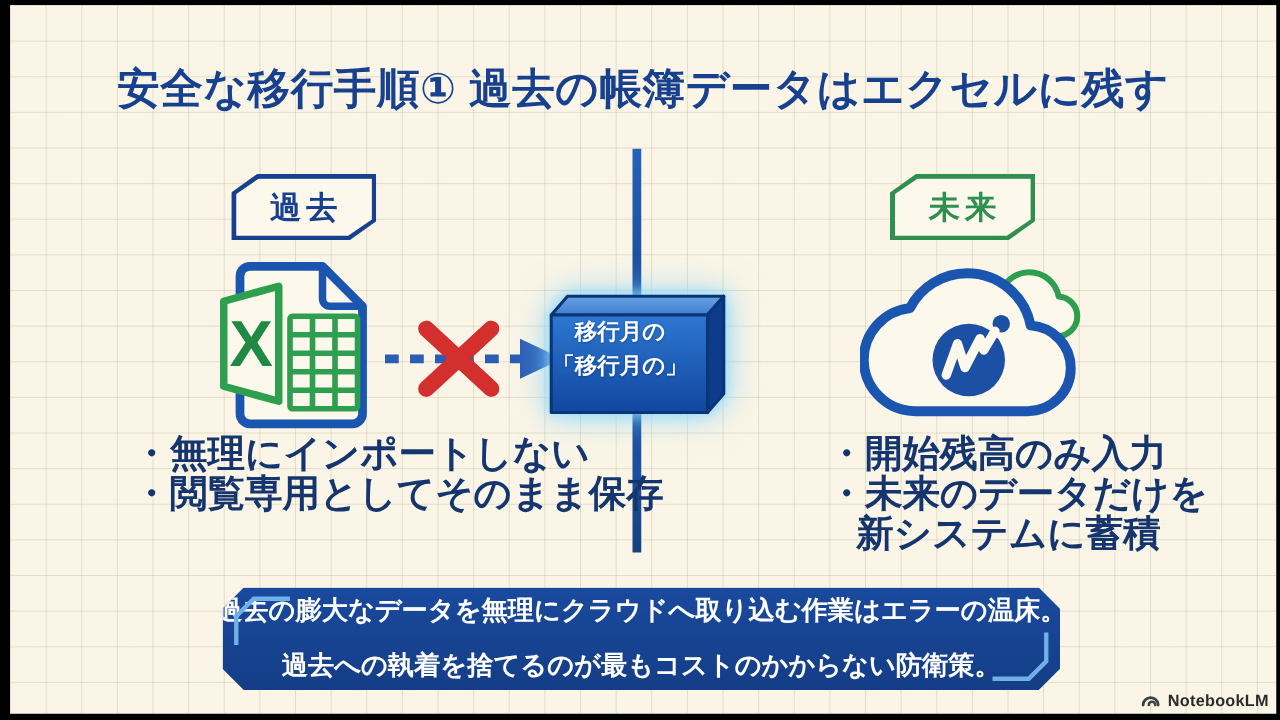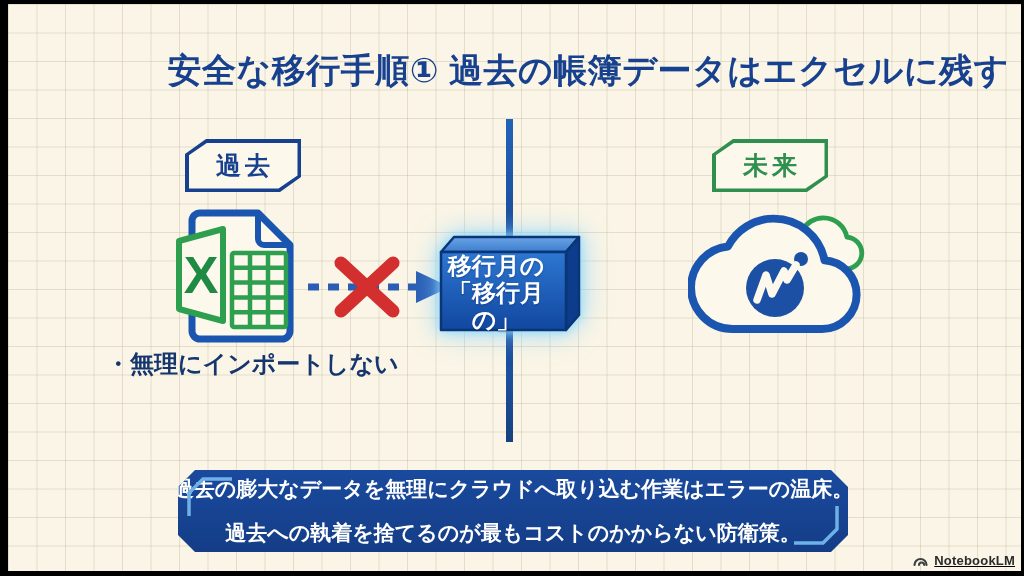--- a/index.html
+++ b/index.html
@@ -11,21 +11,21 @@
   .canvas{
     position:absolute;left:8px;top:4px;right:3px;bottom:5px;
     background-color:#faf5e6;
     background-image:
       linear-gradient(to right, rgba(176,166,134,.30) 1px, transparent 1px),
       linear-gradient(to bottom, rgba(176,166,134,.30) 1px, transparent 1px);
     background-size:28.5px 28.5px;
   }
   .title{
     position:absolute;left:12px;right:12px;top:44px;
-    text-align:right;font-size:34px;font-weight:800;color:#17418f;
+    text-align:center;font-size:34px;font-weight:800;color:#17418f;
     letter-spacing:0.5px;white-space:nowrap;
   }
   
   .tag{position:absolute;width:116px;height:53px;top:135px;}
   .tag-past{left:177px;}
   .tag-future{left:704px;}
   .tag .outer{position:absolute;inset:0;
     clip-path:polygon(21px 0,100% 0,100% calc(100% - 15px),calc(100% - 21px) 100%,0 100%,0 15px);}
   .tag-past .outer{background:#17418f;}
   .tag-future .outer{background:#2f8f4e;}
@@ -37,38 +37,38 @@
   .tag-future .txt{color:#2f8f4e;font-family:Liberation Serif, serif;}
 
   .divider{position:absolute;left:498px;top:115px;width:7px;height:323px;
     background:linear-gradient(to bottom,#2263b8,#1c4f9e 30%,#1c4f9e 80%,#16417e);z-index:1;}
 
   .icon-abs{position:absolute;z-index:2;}
 
   .flowbox{position:absolute;left:407px;top:216px;width:190px;height:130px;z-index:3;
     filter:drop-shadow(0 0 5px rgba(145,220,255,.95)) drop-shadow(0 0 13px rgba(120,205,255,.75));}
   .flowbox-text{position:absolute;left:418px;top:248px;width:140px;z-index:4;
-    text-align:center;color:#fff;font-size:24px;font-weight:800;line-height:27px;
+    text-align:center;color:#fff;font-size:18px;font-weight:800;line-height:27px;
     text-shadow:0 1px 2px rgba(0,30,80,.4);}
 
-  .bullets{position:absolute;z-index:2;font-size:24px;font-weight:800;color:#14356e;line-height:32px;}
+  .bullets{position:absolute;z-index:2;font-size:30px;font-weight:800;color:#14356e;line-height:32px;}
   .bullets-left{left:98px;top:344px;}
   .bullets-right{left:654px;top:344px;}
   .bullets .indent{margin-left:23px;}
 
   .banner{position:absolute;left:170px;top:466px;width:670px;height:82px;z-index:2;
     background:linear-gradient(to bottom,#1a4a9e,#143d86);
     clip-path:polygon(17px 0,calc(100% - 17px) 0,100% 17px,100% calc(100% - 17px),
       calc(100% - 17px) 100%,17px 100%,0 calc(100% - 17px),0 17px);}
   .banner-text{position:absolute;inset:0;display:flex;flex-direction:column;align-items:center;
     justify-content:center;gap:16px;color:#fff;font-size:21px;font-weight:800;line-height:28px;
     text-align:center;white-space:nowrap;}
   .banner-brackets{position:absolute;left:170px;top:466px;width:670px;height:82px;z-index:3;pointer-events:none;}
 
-  .footer{position:absolute;right:6px;bottom:3px;display:flex;align-items:flex-end;gap:5px;z-index:5;text-decoration:underline;}
+  .footer{position:absolute;right:6px;bottom:3px;display:flex;align-items:flex-start;gap:5px;z-index:5;}
   .footer .brand{font-size:13px;font-weight:700;color:#2b2b2b;letter-spacing:0.2px;}
 </style>
 </head>
 <body>
 
 <div class="canvas">
 
   <div class="title">安全な移行手順① 過去の帳簿データはエクセルに残す</div>
 
   <div class="tag tag-past">
@@ -141,20 +141,26 @@
     </g>
     <g>
       <circle cx="87" cy="92" r="29" fill="#1b50a5"></circle>
       <circle cx="113" cy="63" r="7" fill="#1b50a5"></circle>
       <polyline points="69,104 78,79 84,98 96,75 99,84 108,69" fill="none" stroke="#fcf8ec" stroke-width="7.5" stroke-linecap="round" stroke-linejoin="round"></polyline>
     </g>
   </svg>
 
   <div class="bullets bullets-left">
     <div>・無理にインポートしない</div>
+    <div>・閲覧専用としてそのまま保存</div>
+  </div>
+  <div class="bullets bullets-right">
+    <div>・開始残高のみ入力</div>
+    <div>・未来のデータだけを</div>
+    <div class="indent">新システムに蓄積</div>
   </div>
 
   <div class="banner">
     <div class="banner-text">
       <div>過去の膨大なデータを無理にクラウドへ取り込む作業はエラーの温床。</div>
       <div>過去への執着を捨てるのが最もコストのかからない防衛策。</div>
     </div>
   </div>
   <svg class="banner-brackets" viewBox="0 0 670 82">
     <polyline points="54,9 25,9 11,23 11,46" fill="none" stroke="#6fb1e6" stroke-width="3.5"></polyline>

